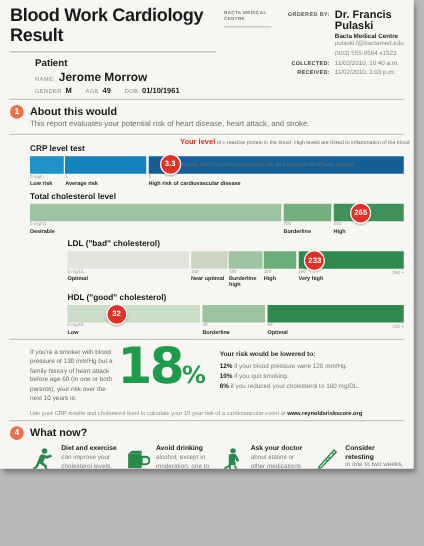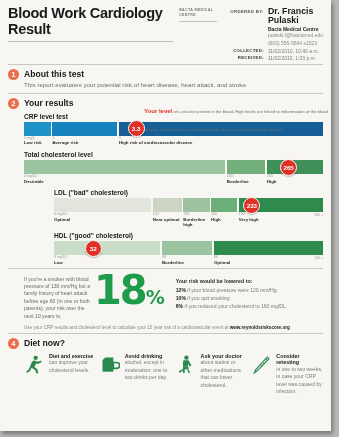--- a/index.html
+++ b/index.html
@@ -10,21 +10,21 @@
   body {
     width: 339px;
     height: 437px;
     overflow: hidden;
     font-family: "Liberation Sans", sans-serif;
     -webkit-font-smoothing: antialiased;
   }
   .page {
     position: relative;
     width: 331px;
-    height: 431px;
+    height: 375px;
     margin: 0;
     background: #f7f6f3;
     box-shadow: 2px 3px 4px rgba(0,0,0,.35);
     overflow: hidden;
   }
   .rule {
     height: 1px;
     background: #c9c7c2;
     margin: 0 8px;
   }
@@ -293,20 +293,37 @@
 </style>
 </head>
 <body>
 
 <div class="page">
 
   <div class="header">
     <div class="hdr-left">
       <div class="doc-title">Blood Work Cardiology Result</div>
       <div class="title-underline"></div>
+      <div class="patient-block">
+        <div class="patient-label">Patient</div>
+        <div class="name-row">
+          <span class="fld-lbl">NAME:</span>
+          <span class="name-val">Jerome Morrow</span>
+        </div>
+        <div class="meta-row">
+          <span class="fld-lbl">GENDER</span>
+          <span class="meta-val">M</span>
+          <span class="spacer-sm"></span>
+          <span class="fld-lbl">AGE</span>
+          <span class="meta-val">49</span>
+          <span class="spacer-sm"></span>
+          <span class="fld-lbl">DOB</span>
+          <span class="meta-val">01/10/1961</span>
+        </div>
+      </div>
     </div>
 
     <div class="hdr-logo">
       <div class="logo-txt">BACTA MEDICAL</div>
       <div class="logo-txt">CENTRE</div>
       <div class="logo-rule"></div>
     </div>
 
     <div class="hdr-right">
       <div class="ord-row">
@@ -327,32 +344,28 @@
         <div class="date-val">11/02/2010, 1:03 p.m.</div>
       </div>
     </div>
   </div>
 
   <div class="rule"></div>
 
   <div class="section">
     <div class="sec-head">
       <div class="numcircle">1</div>
-      <div class="sec-title">About this test</div>
+      <div class="sec-title">About this would</div>
     </div>
     <div class="sec-sub">This report evaluates your potential risk of heart disease, heart attack, and stroke.</div>
   </div>
 
   <div class="rule"></div>
 
   <div class="section">
-    <div class="sec-head">
-      <div class="numcircle">2</div>
-      <div class="sec-title">Your results</div>
-    </div>
     <div id="charts">
         <div class="chartwrap">
           <div class="chart-label">CRP level test</div>
           <div class="bar-row">
             <div class="seg" style="width: 9%; background: rgb(30, 146, 201);"></div>
             <div class="seg" style="width: 22%; background: rgb(22, 130, 190);"></div>
             <div class="seg" style="width: 69%; background: rgb(22, 95, 150);"></div>
           </div>
           <div class="marker" style="left: calc(37% - 7px); top: 7px;">3.3</div>
           <div class="ticks">
@@ -473,21 +486,21 @@
     <div class="footnote">
       <span>Use your CRP results and cholesterol level to calculate your 10 year risk of a cardiovascular event at </span><b>www.reynoldsriskscore.org</b>
     </div>
   </div>
 
   <div class="rule"></div>
 
   <div class="section">
     <div class="sec-head">
       <div class="numcircle">4</div>
-      <div class="sec-title">Diet now?</div>
+      <div class="sec-title">What now?</div>
     </div>
     <div class="tips" id="tips">
         <div class="tip">
           <div class="tip-icon"><svg viewBox="0 0 24 24" width="20" height="22">
               <circle cx="14" cy="3.4" r="2.6" fill="#2a8a4c"></circle>
               <path d="M12.6 6.6 L16.6 8 L20.4 6.6 L21 8.8 L16.4 10.8 L14.4 10.2 L12.6 14.4 L16 17 L17.2 22 L14.6 22 L13.6 18.2 L9.2 15.4 L7 19.6 L3.4 21.6 L2.6 19.6 L5.4 18 L8.6 10.4 C9.2 8 10.6 6.4 12.6 6.6 Z" fill="#2a8a4c"></path>
             </svg></div>
           <div>
             <div class="tip-h">Diet and exercise</div>
             <div class="tip-b">can improve your cholesterol levels.</div>

